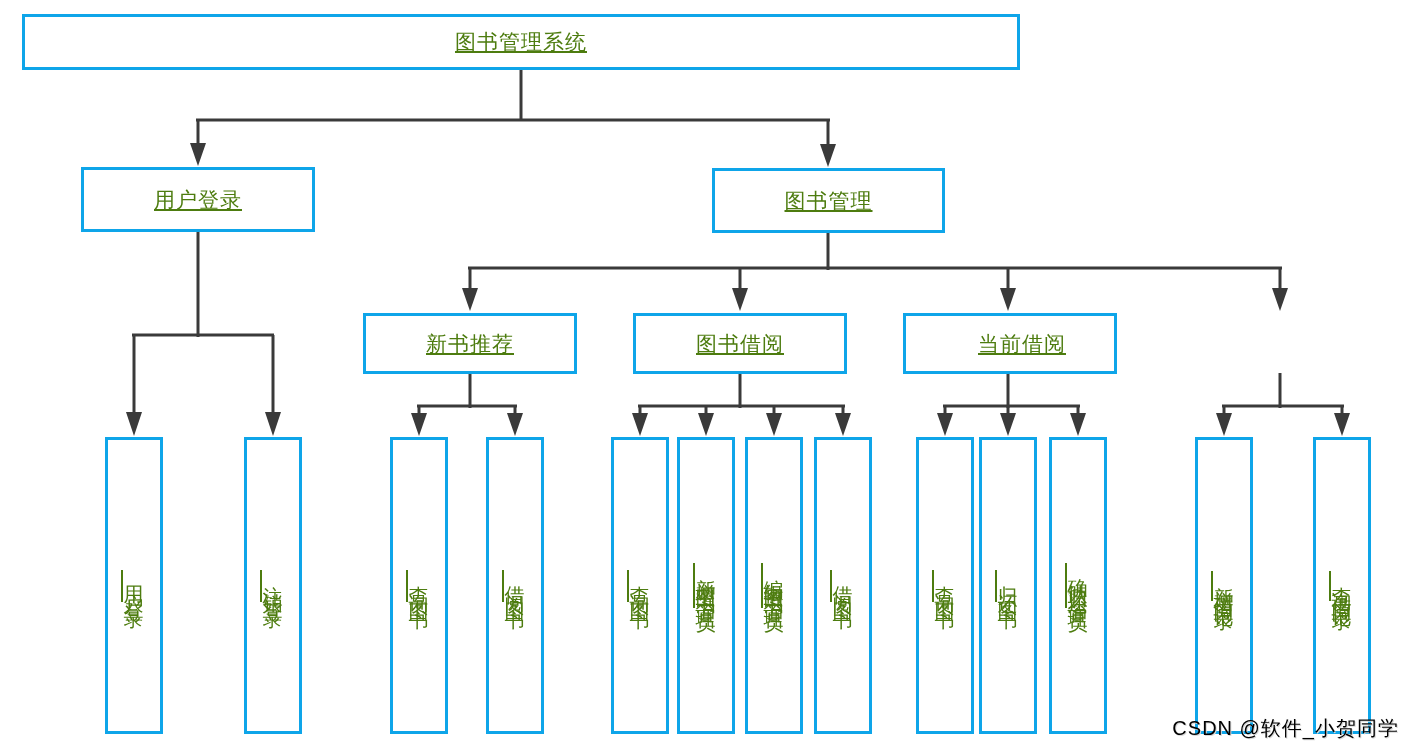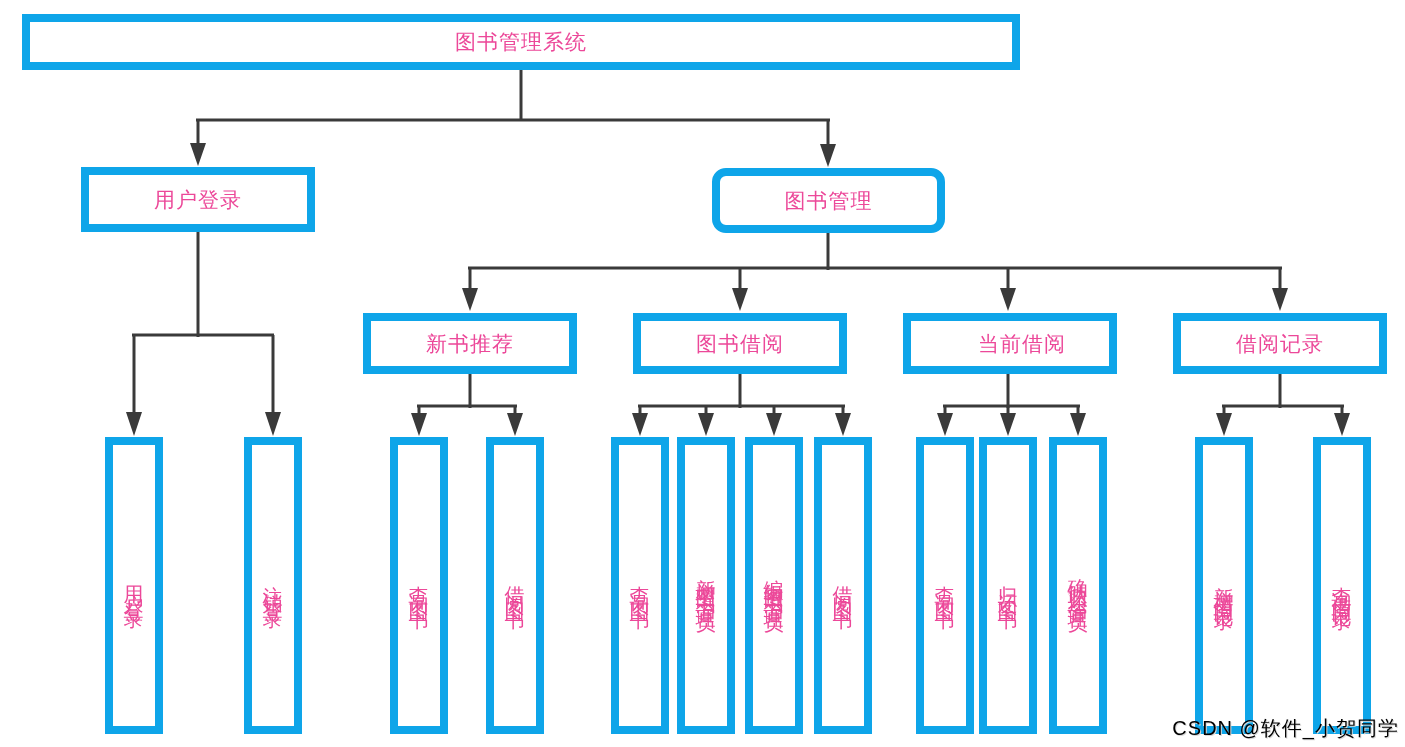--- a/index.html
+++ b/index.html
@@ -17,45 +17,46 @@
   svg.connectors {
     position: absolute; left: 0; top: 0;
     width: 1405px; height: 747px;
   }
   svg.connectors line { stroke: #3a3a3a; stroke-width: 3; }
   svg.connectors polygon { fill: #3a3a3a; }
   .node {
     position: absolute;
     box-sizing: border-box;
     background: #ffffff;
-    border: 8px solid #0ea5e9;
+    border: 3px solid #0ea5e9;
     display: flex;
     align-items: center;
     justify-content: center;
-    color: #ec4899;
+    color: #4d7c0f;
+    text-decoration: underline;
   }
   .hbox {
     font-size: 21px;
     letter-spacing: 1px;
   }
   .vbox {
     width: 58px;
     top: 437px;
     height: 297px;
     font-size: 20px;
   }
   .vbox span {
     writing-mode: vertical-rl;
     letter-spacing: 8px;
     line-height: 1;
   }
   .vbox.long span { letter-spacing: 5px; }
   .root-box  { left: 22px;  top: 14px;  width: 998px; height: 56px; }
   .b-user    { left: 81px;  top: 167px; width: 234px; height: 65px; }
-  .b-mgmt    { left: 712px; top: 168px; width: 233px; height: 65px; border-radius: 14px; }
+  .b-mgmt    { left: 712px; top: 168px; width: 233px; height: 65px; }
   .b-newbook { left: 363px; top: 313px; width: 214px; height: 61px; }
   .b-borrow  { left: 633px; top: 313px; width: 214px; height: 61px; }
   .b-current { left: 903px; top: 313px; width: 214px; height: 61px; padding-left: 24px; }
   .b-records { left: 1173px;top: 313px; width: 214px; height: 61px; }
   .v-ul1 { left: 105px; }
   .v-ul2 { left: 244px; }
   .v-nb1 { left: 390px; }
   .v-nb2 { left: 486px; }
   .v-bb1 { left: 611px; }
   .v-bb2 { left: 677px; }
@@ -155,23 +156,20 @@
 
   <div class="node hbox b-newbook">
     <span>新书推荐</span>
   </div>
   <div class="node hbox b-borrow">
     <span>图书借阅</span>
   </div>
   <div class="node hbox b-current">
     <span>当前借阅</span>
   </div>
-  <div class="node hbox b-records">
-    <span>借阅记录</span>
-  </div>
 
   <div class="node vbox v-ul1">
     <span>用户登录</span>
   </div>
   <div class="node vbox v-ul2">
     <span>注销登录</span>
   </div>
 
   <div class="node vbox v-nb1">
     <span>查询图书</span>

